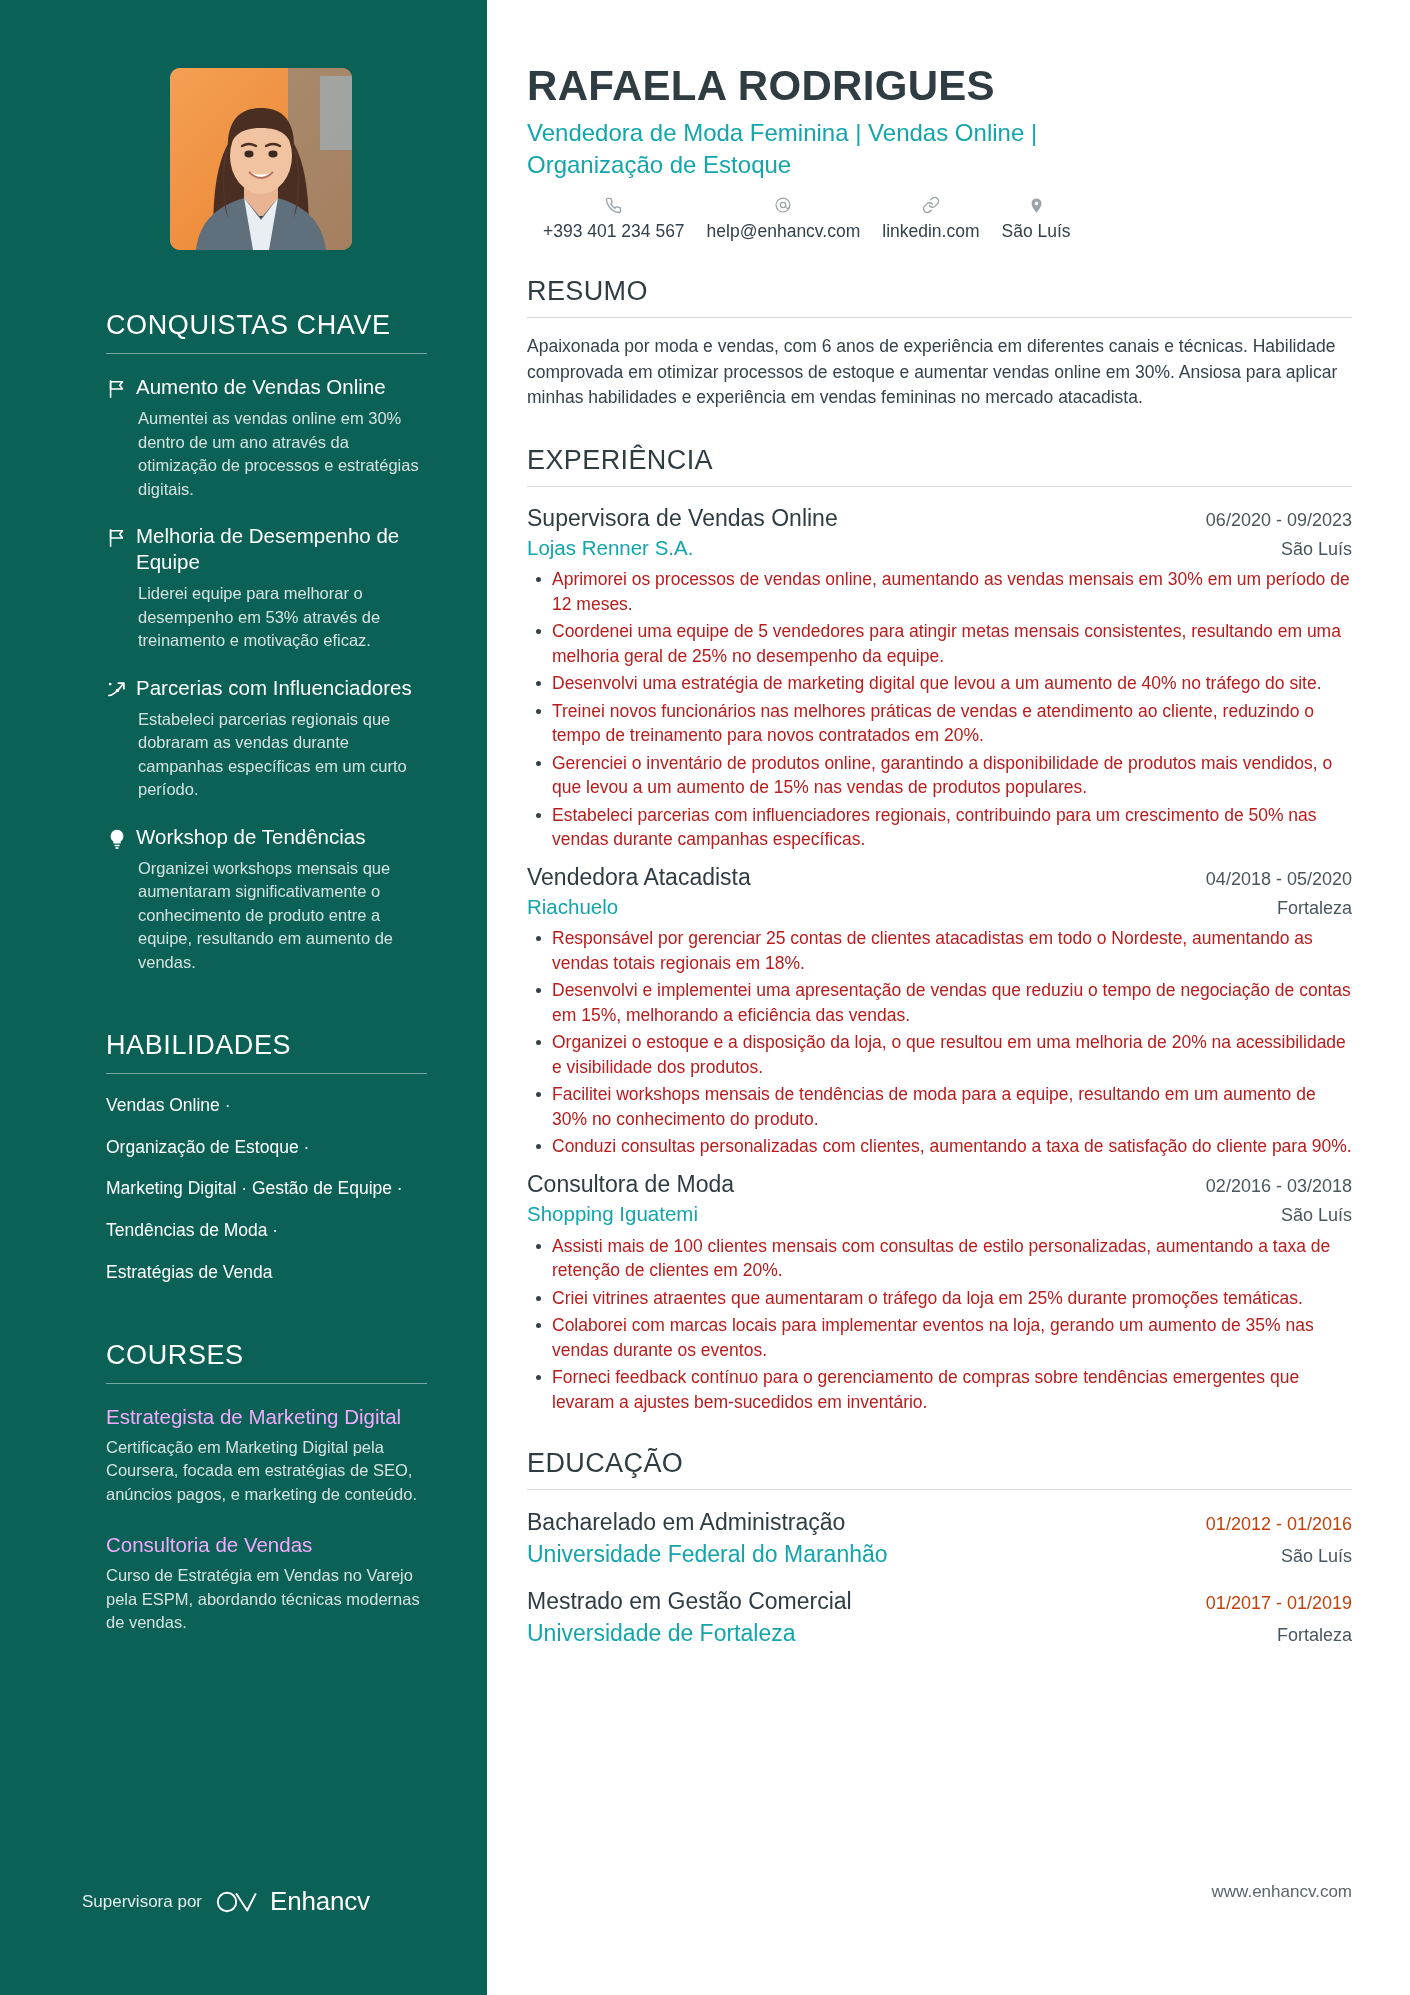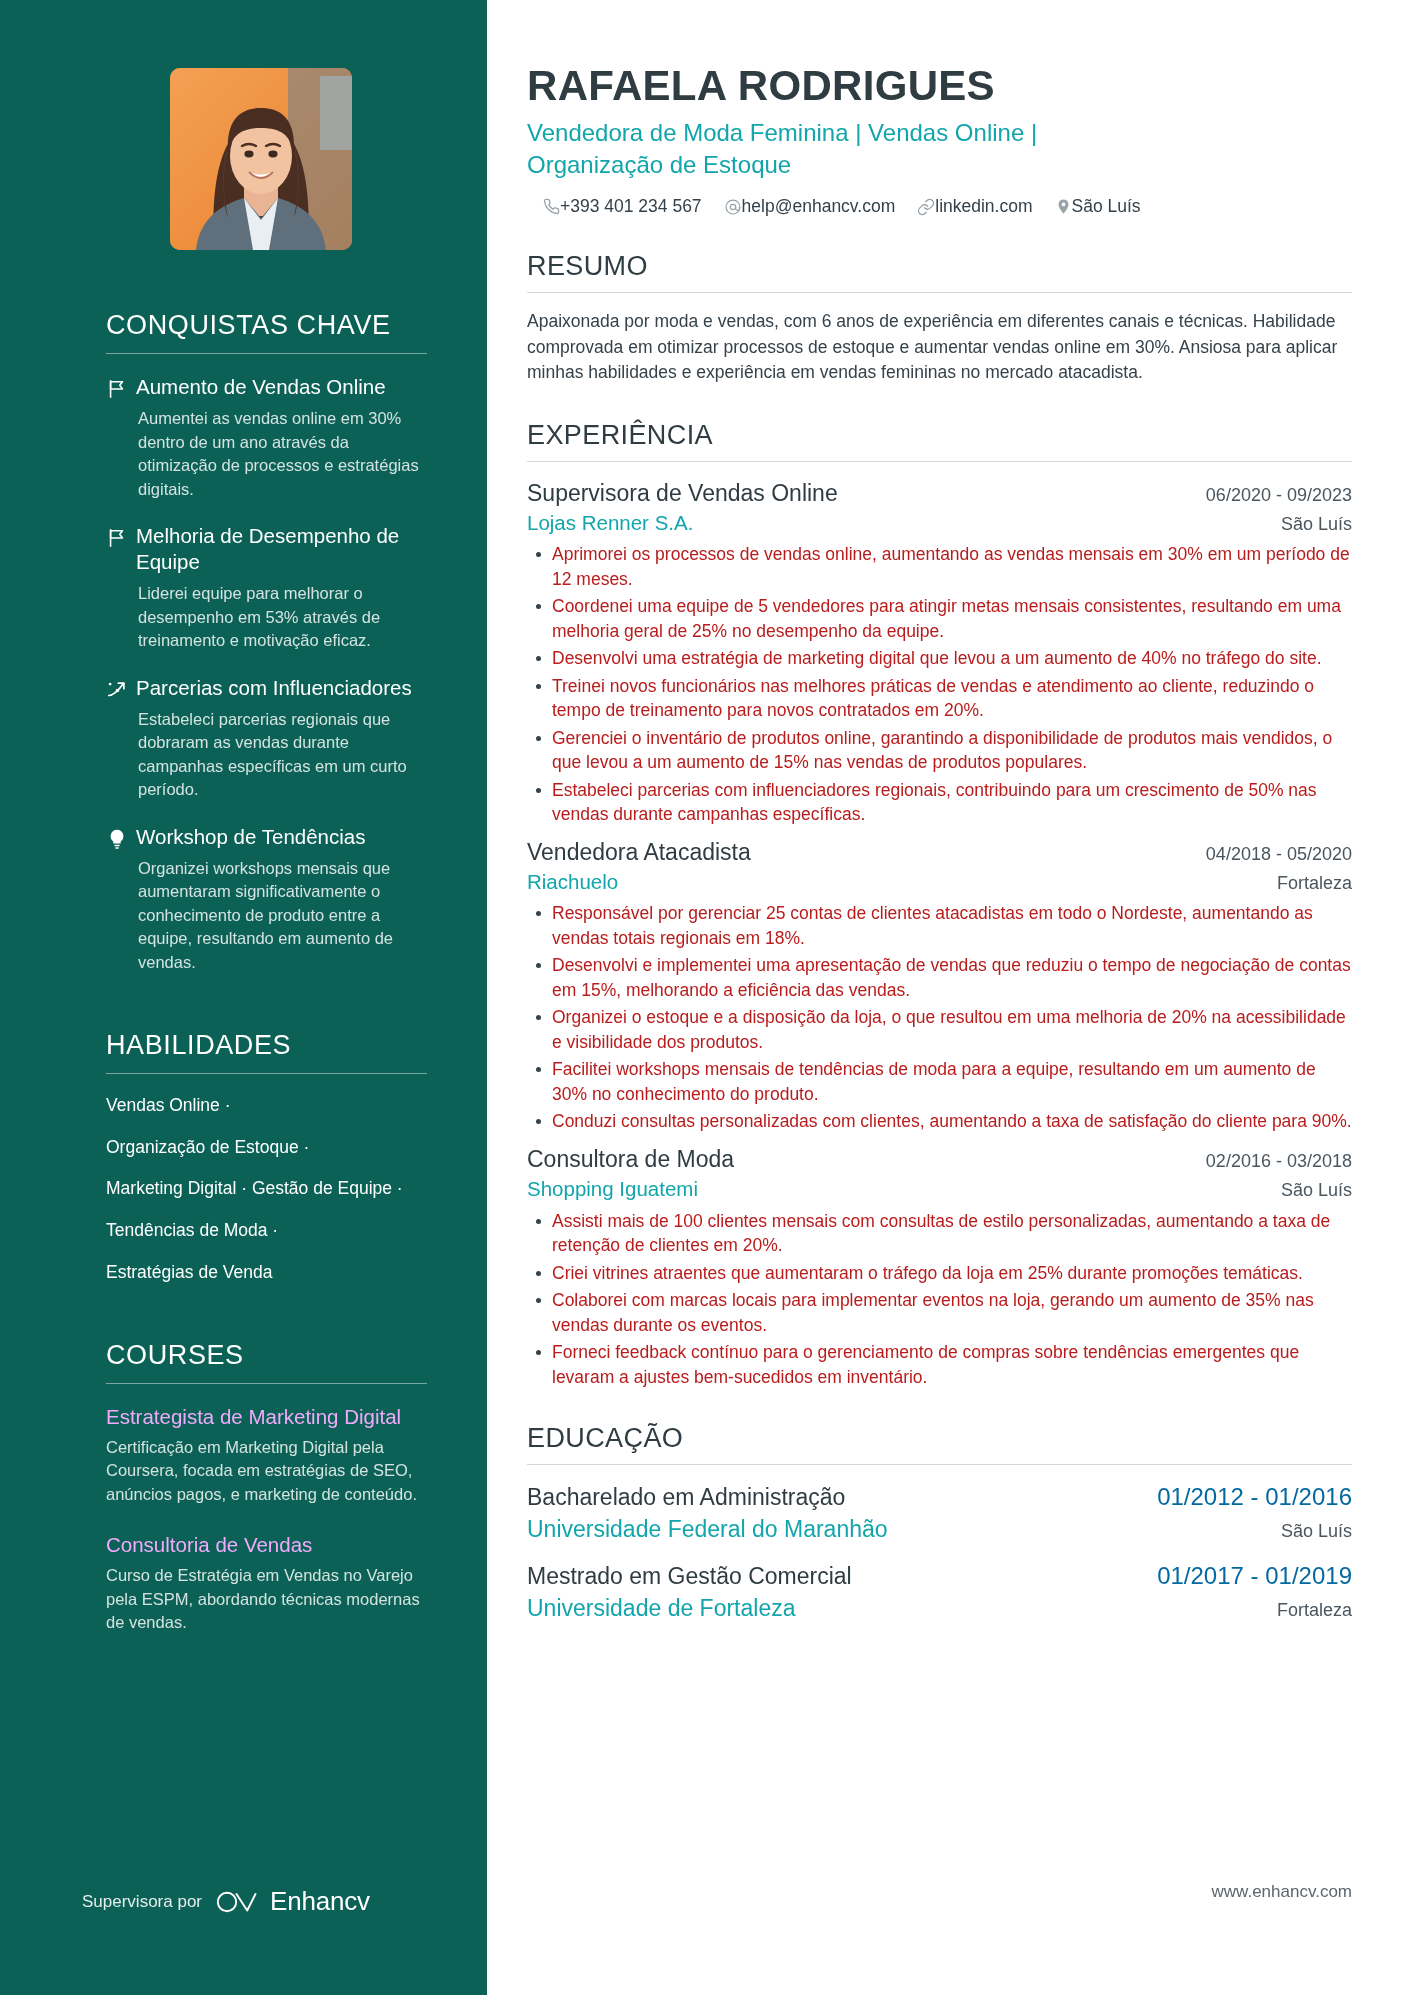--- a/index.html
+++ b/index.html
@@ -139,21 +139,23 @@
     align-items: center;
     gap: 9px;
     font-size: 17.5px;
     color: #33414a;
     flex-wrap: wrap;
     padding-left: 16px;
   }
   .contact {
     display: inline-flex;
     align-items: center;
+    gap: 7px;
     margin-right: 13px;
+    flex-direction: column;
   }
   .contact .ic { color: #9aa3a8; display:flex; }
 
   .m-section { margin-top: 34px; }
   .m-title {
     font-size: 27px;
     color: #2f3c42;
     font-weight: 400;
     letter-spacing: 0.4px;
     padding-bottom: 10px;
@@ -218,21 +220,21 @@
   }
 
   .edu { margin-bottom: 14px; }
   .edu-row {
     display: flex;
     justify-content: space-between;
     align-items: baseline;
     gap: 14px;
   }
   .edu-degree { font-size: 23px; color: #2f3c42; line-height: 1.4; }
-  .edu-date { font-size: 24px; color: #0369a1; white-space: nowrap; }
+  .edu-date { font-size: 18px; color: #c2410c; white-space: nowrap; }
   .edu-school { font-size: 23px; color: #12a5ab; line-height: 1.4; }
   .edu-loc { font-size: 18px; color: #4a565d; white-space: nowrap; }
 
   .main-footer {
     position: absolute;
     right: 58px;
     bottom: 93px;
     font-size: 17px;
     color: #5b666d;
   }

